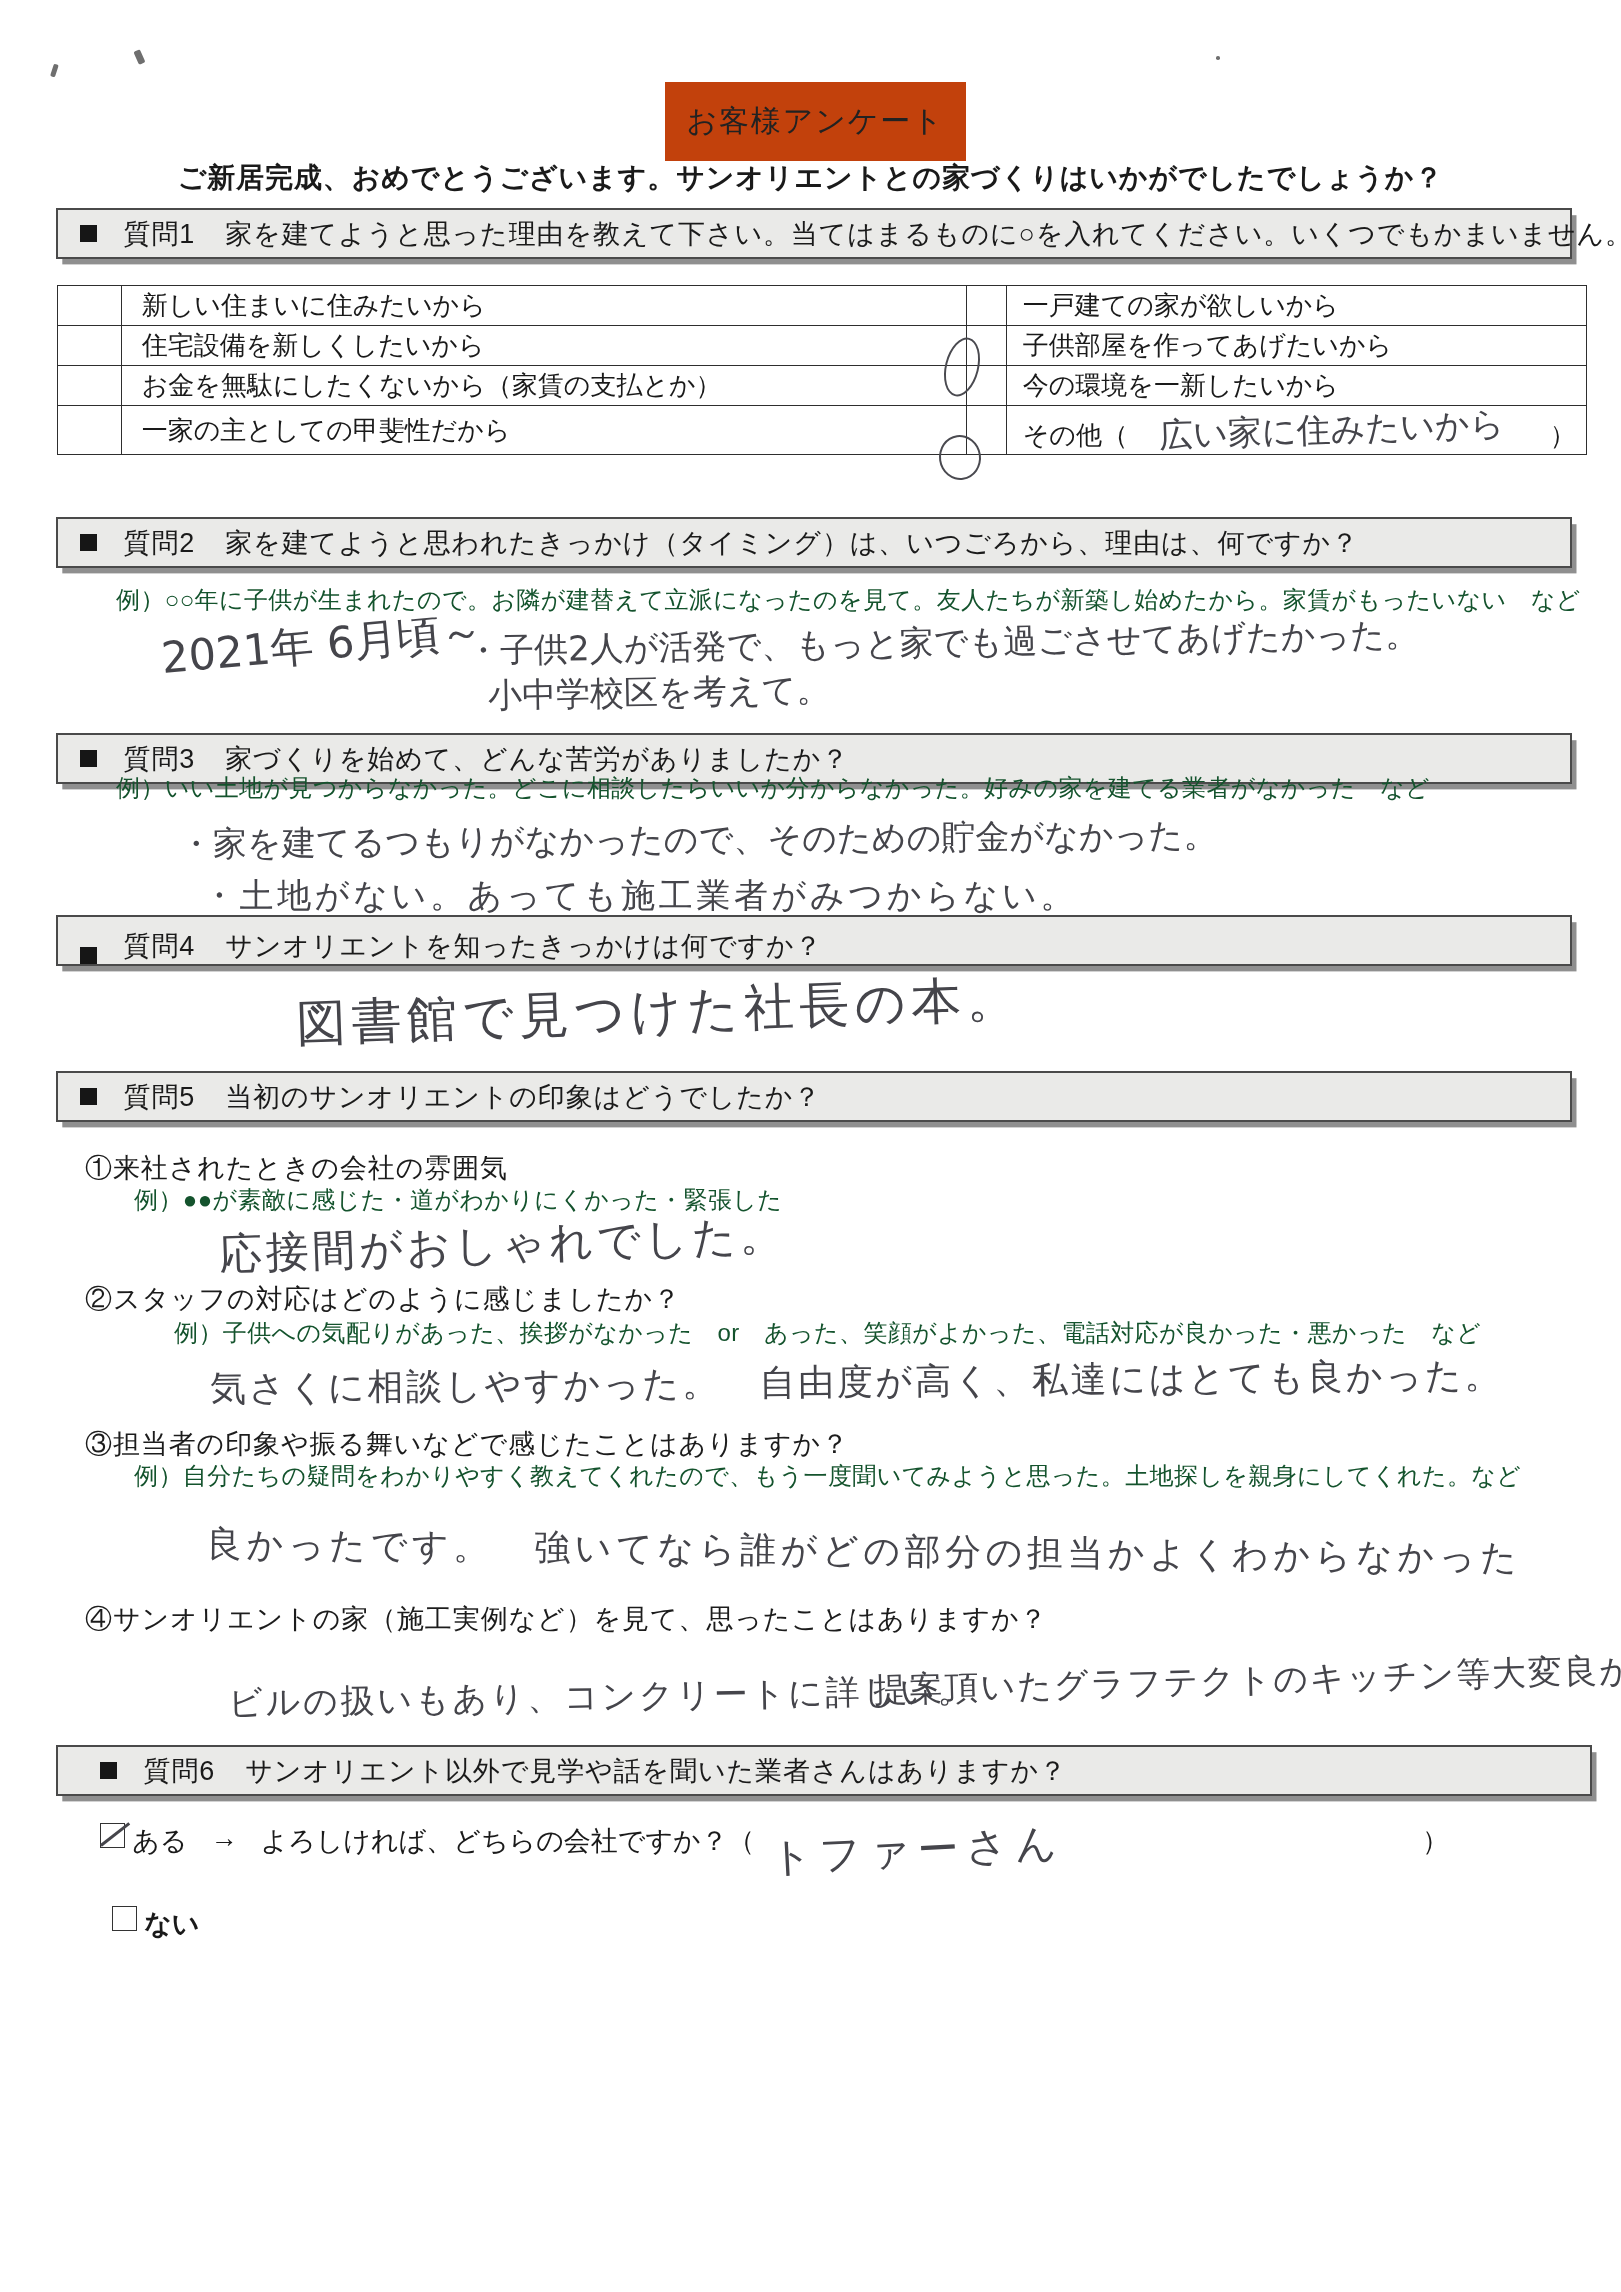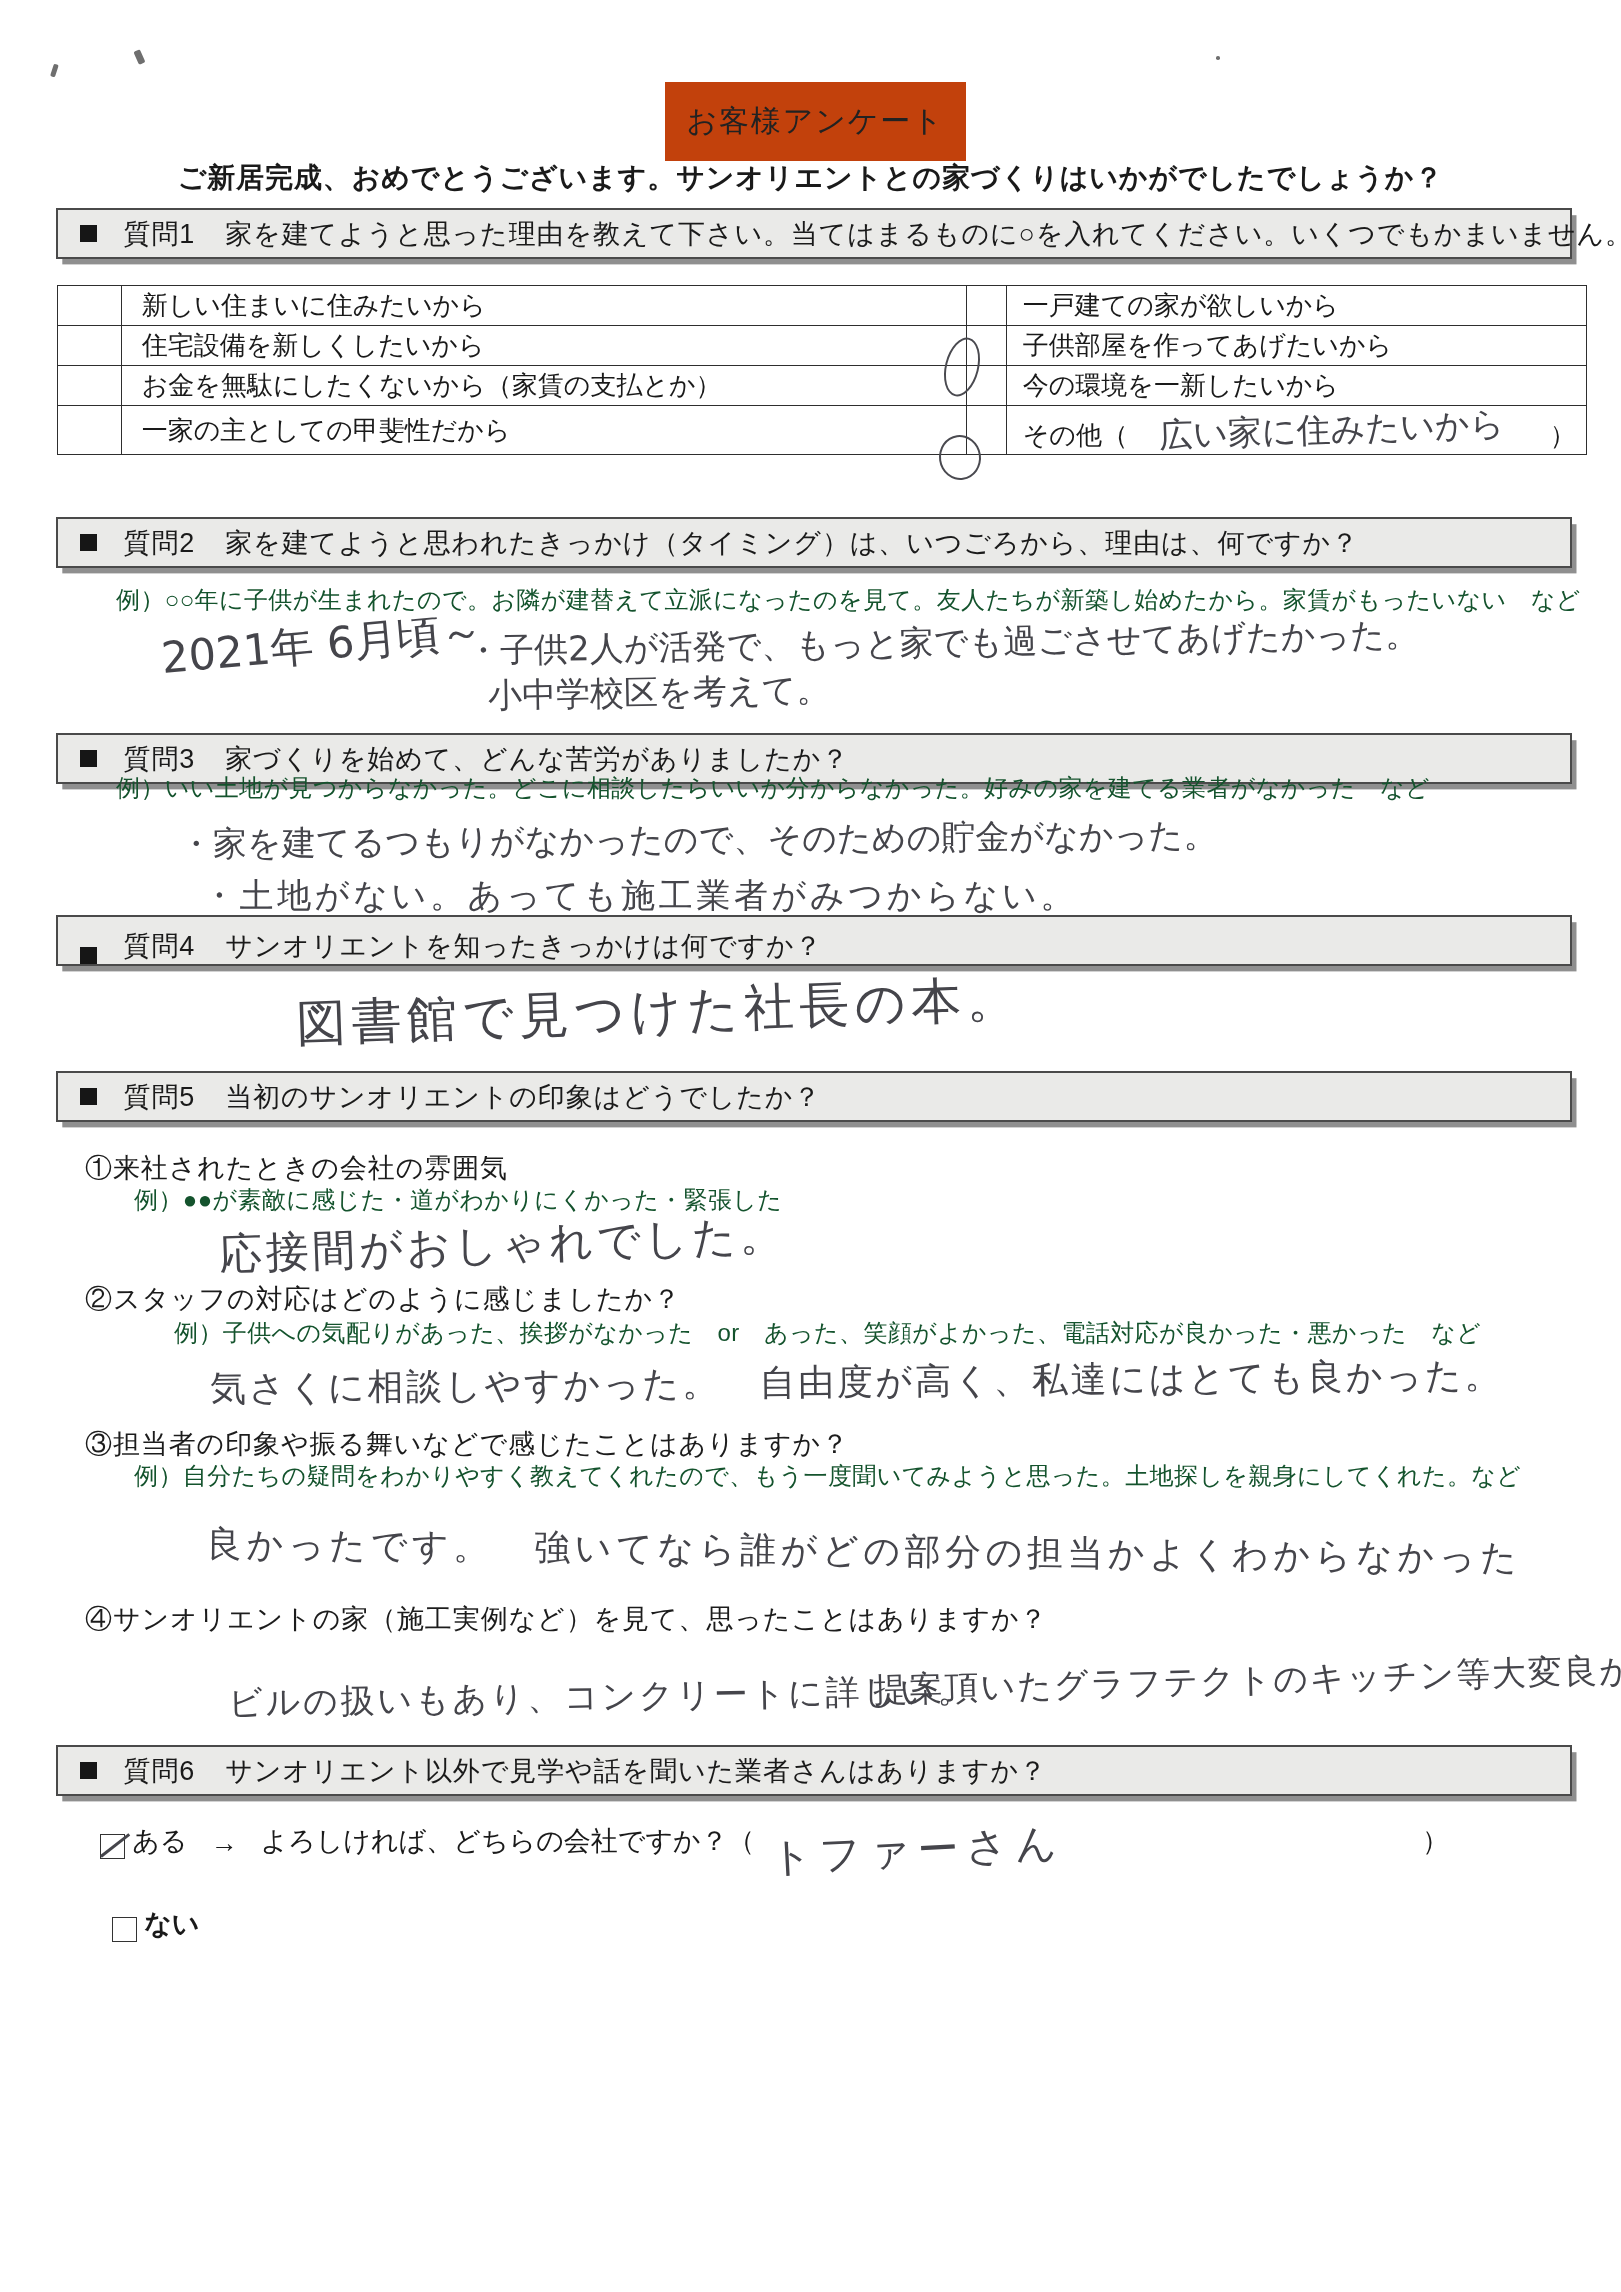--- a/index.html
+++ b/index.html
@@ -54,21 +54,21 @@
     margin-left:7.2px;white-space:nowrap;
   }
   .circle-mark{
     position:absolute;border:2.7px solid #4a4a50;border-radius:50%;
     background:transparent;
   }
   
   .example{position:absolute;font-size:24px;color:#14532d;white-space:nowrap;letter-spacing:0.4px;}
   .subq{position:absolute;font-size:27px;color:#1c1c1c;white-space:nowrap;letter-spacing:0.9px;}
   
-  .q6line{position:absolute;font-size:27px;white-space:nowrap;display:flex;align-items:flex-end;}
+  .q6line{position:absolute;font-size:27px;white-space:nowrap;display:flex;align-items:flex-start;}
   .checkbox{
     width:23px;height:23px;border:1.8px solid #333;display:inline-block;
     position:relative;margin-right:7.2px;flex:0 0 auto;
   }
   .checkbox .slash{
     position:absolute;left:-3.6px;top:9px;width:36px;height:2.7px;background:#45454b;
     transform:rotate(-38deg);
   }
   .speck{position:absolute;background:#6f6f6f;border-radius:1.8px;}
 </style>
@@ -169,21 +169,21 @@
 <div class="hw" style="left:210px;top:1361px;font-size:36px;transform:rotate(-0.6deg);letter-spacing:2.7px;">気さくに相談しやすかった。　自由度が高く、私達にはとても良かった。</div>
 
 <div class="subq" style="left:85px;top:1426px;">③担当者の印象や振る舞いなどで感じたことはありますか？</div>
 <div class="example" style="left:134px;top:1460px;">例）自分たちの疑問をわかりやすく教えてくれたので、もう一度聞いてみようと思った。土地探しを親身にしてくれた。など</div>
 <div class="hw" style="left:206px;top:1530px;font-size:36px;transform:rotate(0.6deg);letter-spacing:4.5px;">良かったです。　強いてなら誰がどの部分の担当かよくわからなかった</div>
 
 <div class="subq" style="left:85px;top:1601px;">④サンオリエントの家（施工実例など）を見て、思ったことはありますか？</div>
 <div class="hw" style="left:228px;top:1677px;font-size:34px;transform:rotate(-1deg);letter-spacing:2.7px;">ビルの扱いもあり、コンクリートに詳しい。</div>
 <div class="hw" style="left:873px;top:1659px;font-size:34px;transform:rotate(-1.5deg);letter-spacing:1.8px;">提案頂いたグラフテクトのキッチン等大変良かった。</div>
 
-<div class="qbar" style="top:1745px;">
+<div class="qbar" style="top:1745px;padding-left:20px;">
   <span class="sq"></span>
   <span class="qlabel">質問6</span>
   <span>サンオリエント以外で見学や話を聞いた業者さんはありますか？</span>
 </div>
 
 <div class="q6line" style="left:100px;top:1823px;">
   <span class="checkbox">
       <span class="slash"></span>
     </span>
   <span>ある</span>

